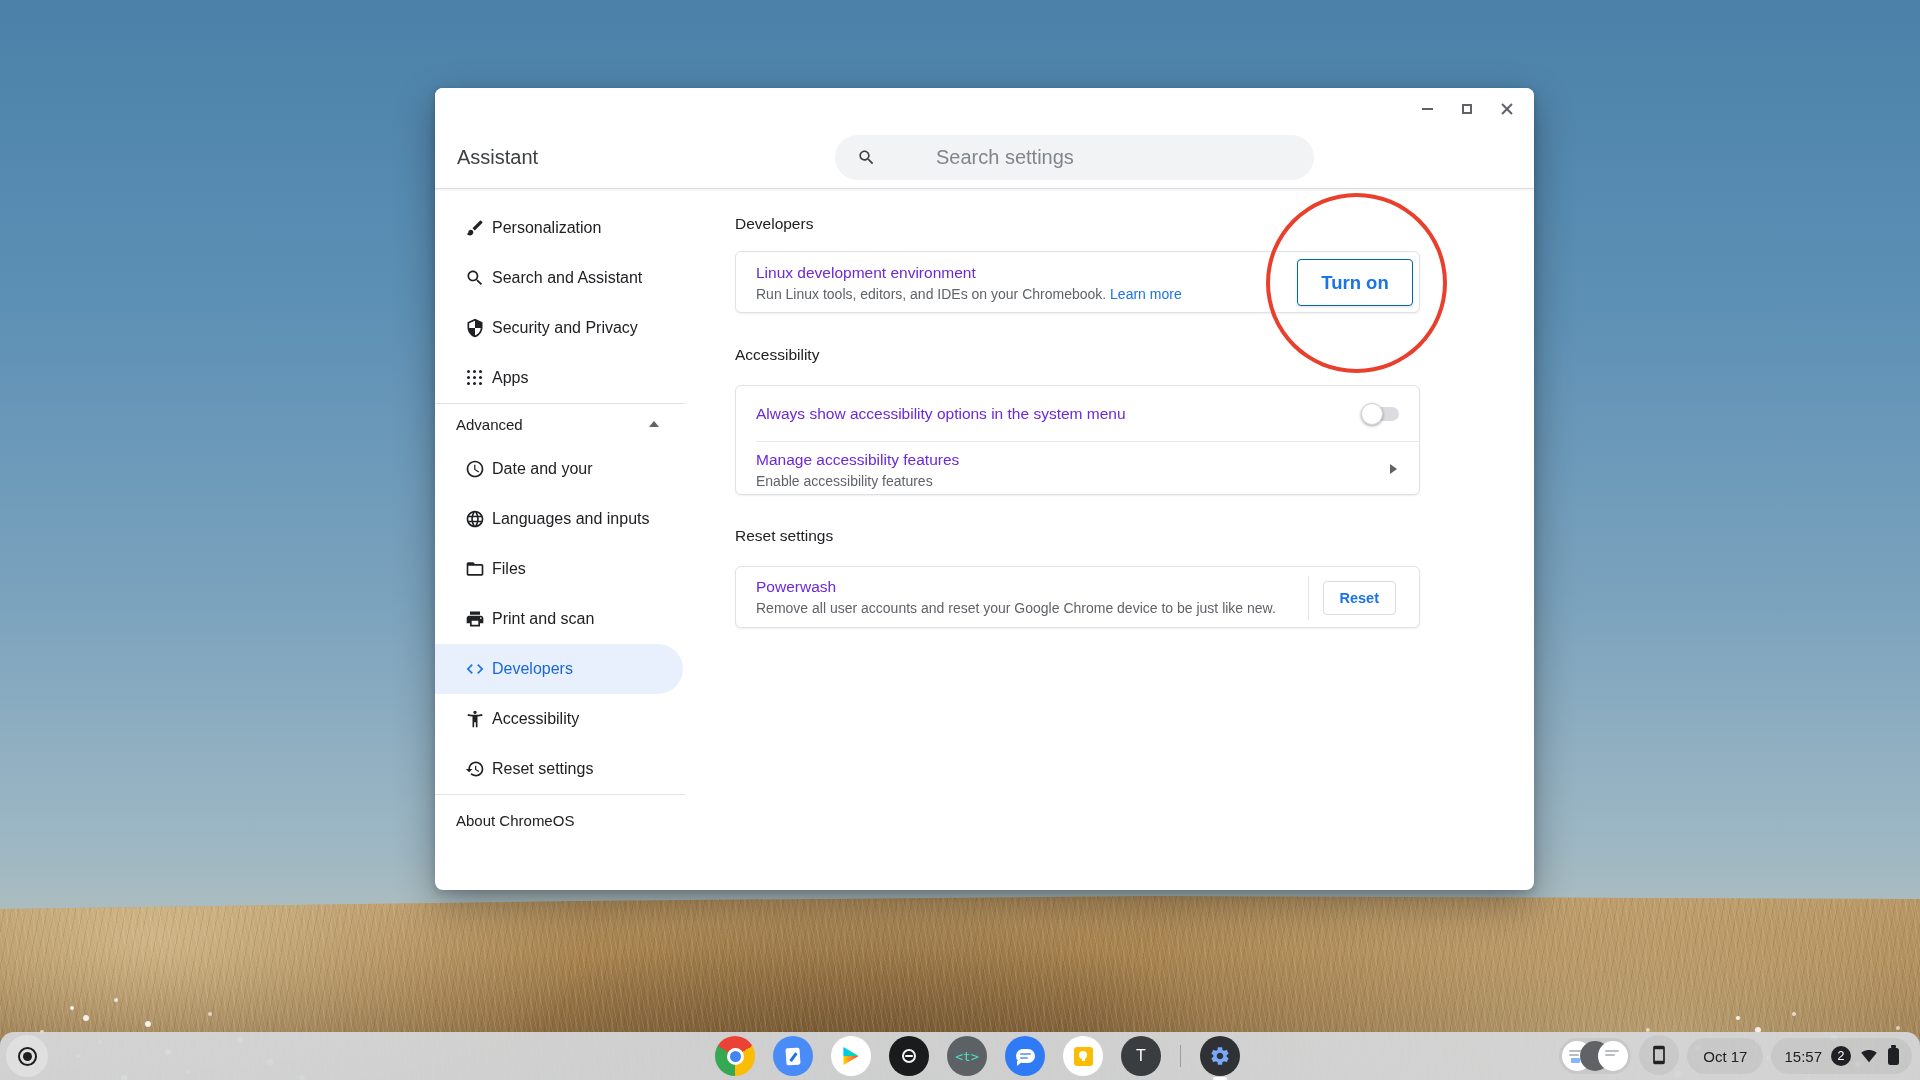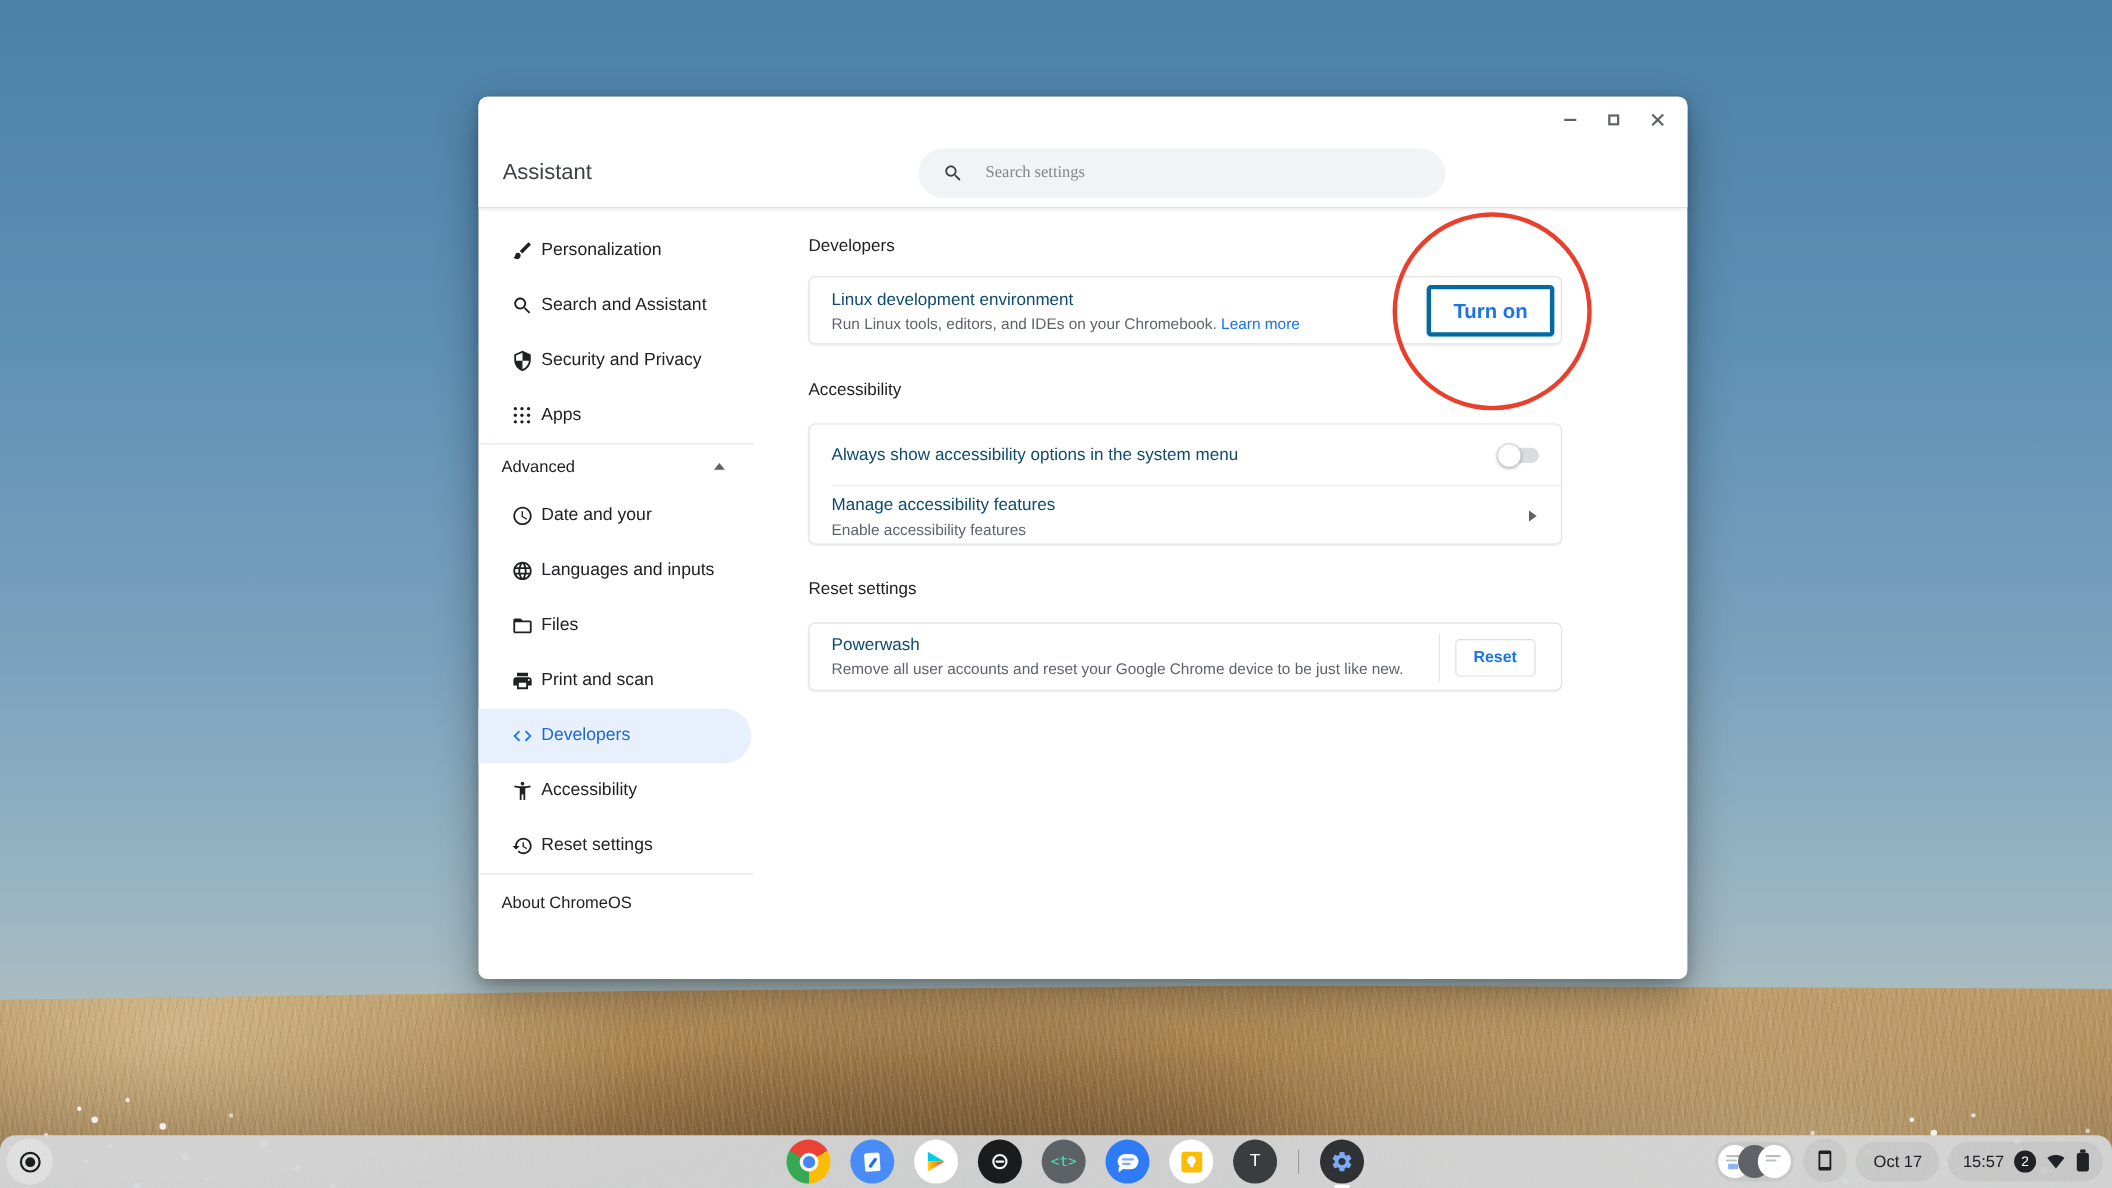--- a/index.html
+++ b/index.html
@@ -34,21 +34,21 @@
       140px 70px 0 rgba(255,255,255,.6),-60px 56px 0 1px rgba(255,255,255,.65); }
 
   
   .window { position:absolute; left:435px; top:88px; width:1099px; height:802px; background:#fff;
     border-radius:8px; box-shadow:0 14px 40px rgba(0,0,0,.32), 0 3px 10px rgba(0,0,0,.18); z-index:20; }
   .titlebar { position:relative; height:101px; border-bottom:1px solid #dadce0; box-shadow:0 1px 3px rgba(0,0,0,.07); border-radius:8px 8px 0 0; background:#fff; z-index:2;}
   .win-title { position:absolute; left:22px; top:58px; font-size:20px; color:#3c4043; }
   .search-bar { position:absolute; left:400px; top:47px; width:479px; height:45px; border-radius:23px;
     background:#f1f3f4; display:flex; align-items:center; padding:0 18px 0 22px; gap:20px; }
   .search-bar svg { flex:none; }
-  .search-bar input { flex:1; background:transparent; border:none; outline:none; font-size:15px; color:#202124; font-family:Liberation Serif, serif; }
+  .search-bar input { flex:1; background:transparent; border:none; outline:none; font-size:20px; color:#202124; font-family:Liberation Sans, sans-serif;margin-left:40px; }
   .search-bar input::placeholder { color:#80868b; }
   .win-controls { position:absolute; top:10px; right:14px; display:flex; gap:14px; }
   .win-btn { width:26px; height:22px; display:flex; align-items:center; justify-content:center; cursor:default; }
   .glyph-min { width:11px; height:0; border-bottom:2px solid #5f6368; }
   .glyph-max { width:10px; height:10px; border:2px solid #5f6368; }
   .glyph-close { position:relative; width:12px; height:12px; }
   .glyph-close::before,.glyph-close::after { content:""; position:absolute; left:5px; top:-1px; width:2px; height:14px; background:#5f6368; }
   .glyph-close::before { transform:rotate(45deg); }
   .glyph-close::after { transform:rotate(-45deg); }
 
@@ -68,25 +68,25 @@
   .apps-grid { position:relative; width:16px; height:16px; }
   .apps-grid i { position:absolute; width:3.4px; height:3.4px; border-radius:50%; background:currentColor;
     box-shadow:6px 0 0 currentColor, 12px 0 0 currentColor, 0 6px 0 currentColor, 6px 6px 0 currentColor,
     12px 6px 0 currentColor, 0 12px 0 currentColor, 6px 12px 0 currentColor, 12px 12px 0 currentColor; }
 
   
   .main { margin-left:50px; width:685px; padding-top:26px; }
   .section-h { font-size:15.5px; color:#202124; height:20px; }
   .card { position:relative; background:#fff; border:1px solid #e0e2e6; border-radius:6px; box-shadow:0 1px 2px rgba(0,0,0,.07); }
   .card1 { height:62px; margin-top:16px; }
-  .row-title { font-size:15.5px; color:#0c4a6e; }
+  .row-title { font-size:15.5px; color:#6d28d9; }
   .row-sub { font-size:14px; color:#5f6368; margin-top:4px; }
   .link { color:#1a73e8; cursor:pointer; }
   .card1 .txt { padding:12px 0 0 20px; }
-  .turn-on-btn { position:absolute; right:6px; top:7px; width:116px; height:47px; background:#fff; border:4px solid #0369a1;
+  .turn-on-btn { position:absolute; right:6px; top:7px; width:116px; height:47px; background:#fff; border:1px solid #0369a1;
     border-radius:4px; box-shadow:0 1px 3px rgba(0,0,0,.12); color:#1a73e8; font-size:18.5px; font-weight:bold;
     display:flex; align-items:center; justify-content:center; cursor:pointer; }
   .h2 { margin-top:33px; }
   .card2 { height:110px; margin-top:19px; }
   .acc-row1 { height:55px; display:flex; align-items:center; padding:0 20px; }
   .acc-row1 .row-title { flex:1; }
   .row-divider { height:1px; background:#e8eaed; margin-left:20px; }
   .acc-row2 { position:relative; padding:9px 0 0 20px; height:54px; cursor:pointer; }
   .chevron-r { position:absolute; right:22px; top:22px; width:0; height:0;
     border-top:5px solid transparent; border-bottom:5px solid transparent; border-left:7px solid #5f6368; }

